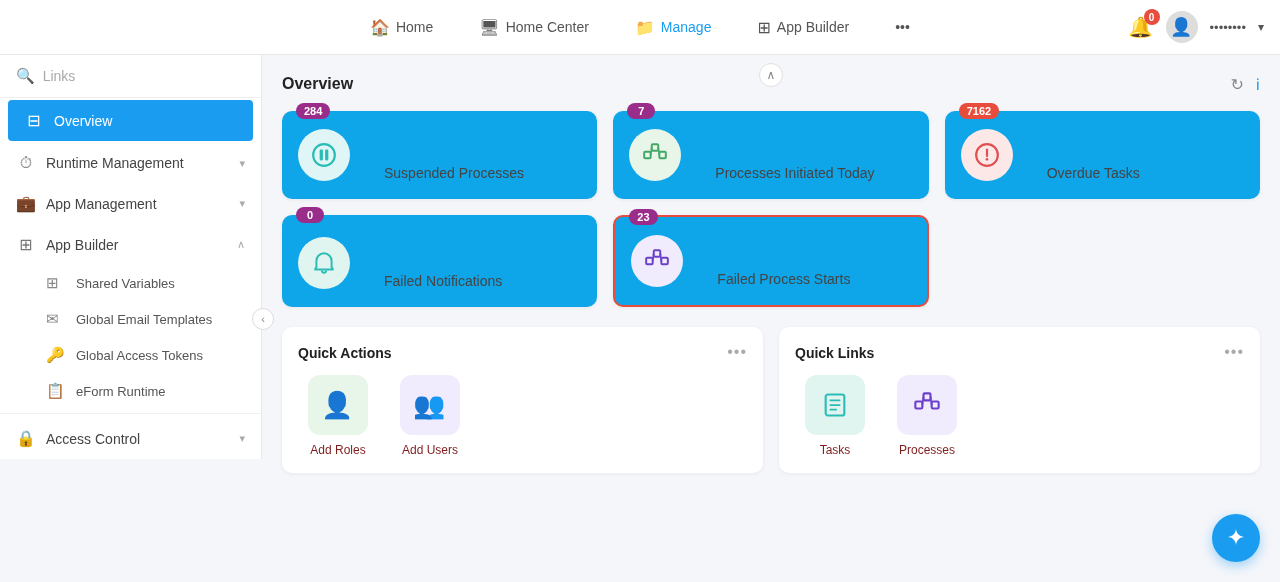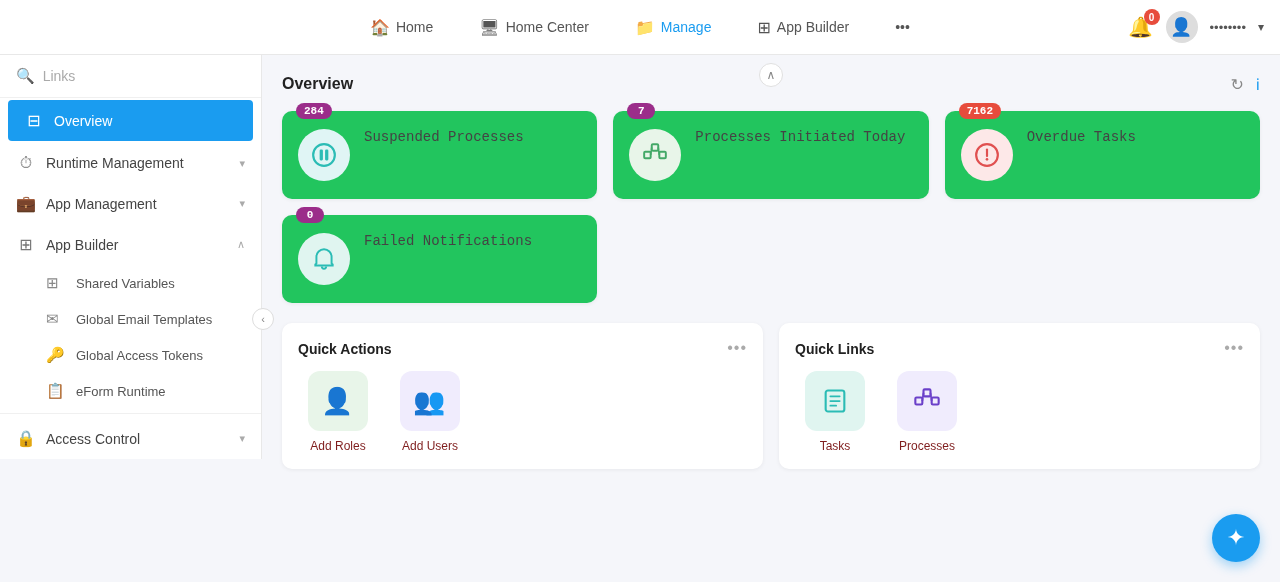--- a/index.html
+++ b/index.html
@@ -184,30 +184,29 @@
     .content-action-icon.blue { color: #1a9cf0; }
 
     
     .stat-grid {
       display: grid;
       grid-template-columns: repeat(3, 1fr);
       gap: 16px;
       margin-bottom: 20px;
     }
     .stat-card {
-      background: #22c55e;
+      background: #0ea5e9;
       border-radius: 10px;
       padding: 18px 16px;
       display: flex;
-      align-items: flex-start;
+      align-items: flex-end;
       gap: 14px;
       position: relative;
       cursor: pointer;
       box-shadow: 0 1px 4px rgba(0,0,0,0.06);
-      font-family: Liberation Mono, monospace;
     }
     .stat-card.highlighted {
       border: 2px solid #e74c3c;
     }
     .stat-badge {
       position: absolute;
       top: -8px;
       left: 14px;
       background: #9b2d8a;
       color: #fff;
@@ -233,20 +232,21 @@
     .stat-icon-wrap.green { background: #e8f5e9; color: #43a867; }
     .stat-icon-wrap.pink { background: #fde8e8; color: #e05050; }
     .stat-icon-wrap.mint { background: #e0f5f0; color: #2bbcb5; }
     .stat-icon-wrap.purple { background: #f0ecfd; color: #6b40c9; }
     .stat-icon-wrap.lavender { background: #f5ecfd; color: #8b5cf6; }
     .stat-icon-wrap.orange { background: #fef3e2; color: #e8961a; }
     .stat-label {
       font-size: 14px;
       color: #444;
       font-weight: 500;
+      margin-left: 20px;
     }
 
     
     .quick-sections {
       display: grid;
       grid-template-columns: 1fr 1fr;
       gap: 16px;
     }
     .quick-section {
       background: #fff;
@@ -492,20 +492,33 @@
           <span class="stat-badge">0</span>
           <div class="stat-icon-wrap mint">
             <svg width="26" height="26" viewBox="0 0 24 24" fill="none">
               <path d="M12 3C8.13 3 5 6.13 5 10v6l-1 1v1h16v-1l-1-1v-6c0-3.87-3.13-7-7-7z" stroke="#2bbcb5" stroke-width="1.8" fill="none"></path>
               <path d="M10 19c0 1.1.9 2 2 2s2-.9 2-2" stroke="#2bbcb5" stroke-width="1.8" fill="none"></path>
             </svg>
           </div>
           <span class="stat-label">Failed Notifications</span>
         </div>
 
+        <div class="stat-card highlighted">
+          <span class="stat-badge">23</span>
+          <div class="stat-icon-wrap purple">
+            <svg width="26" height="26" viewBox="0 0 24 24" fill="none">
+              <rect x="2" y="9" width="6" height="6" rx="1" stroke="#6b40c9" stroke-width="1.8"></rect>
+              <rect x="9" y="2" width="6" height="6" rx="1" stroke="#6b40c9" stroke-width="1.8"></rect>
+              <rect x="16" y="9" width="6" height="6" rx="1" stroke="#6b40c9" stroke-width="1.8"></rect>
+              <line x1="8" y1="12" x2="9" y2="5" stroke="#6b40c9" stroke-width="1.5"></line>
+              <line x1="15" y1="5" x2="16" y2="12" stroke="#6b40c9" stroke-width="1.5"></line>
+            </svg>
+          </div>
+          <span class="stat-label">Failed Process Starts</span>
+        </div>
 
 
       </div>
 
 
       <div class="quick-sections">
 
         <div class="quick-section">
           <div class="quick-section-header">
             <span class="quick-section-title">Quick Actions</span>

